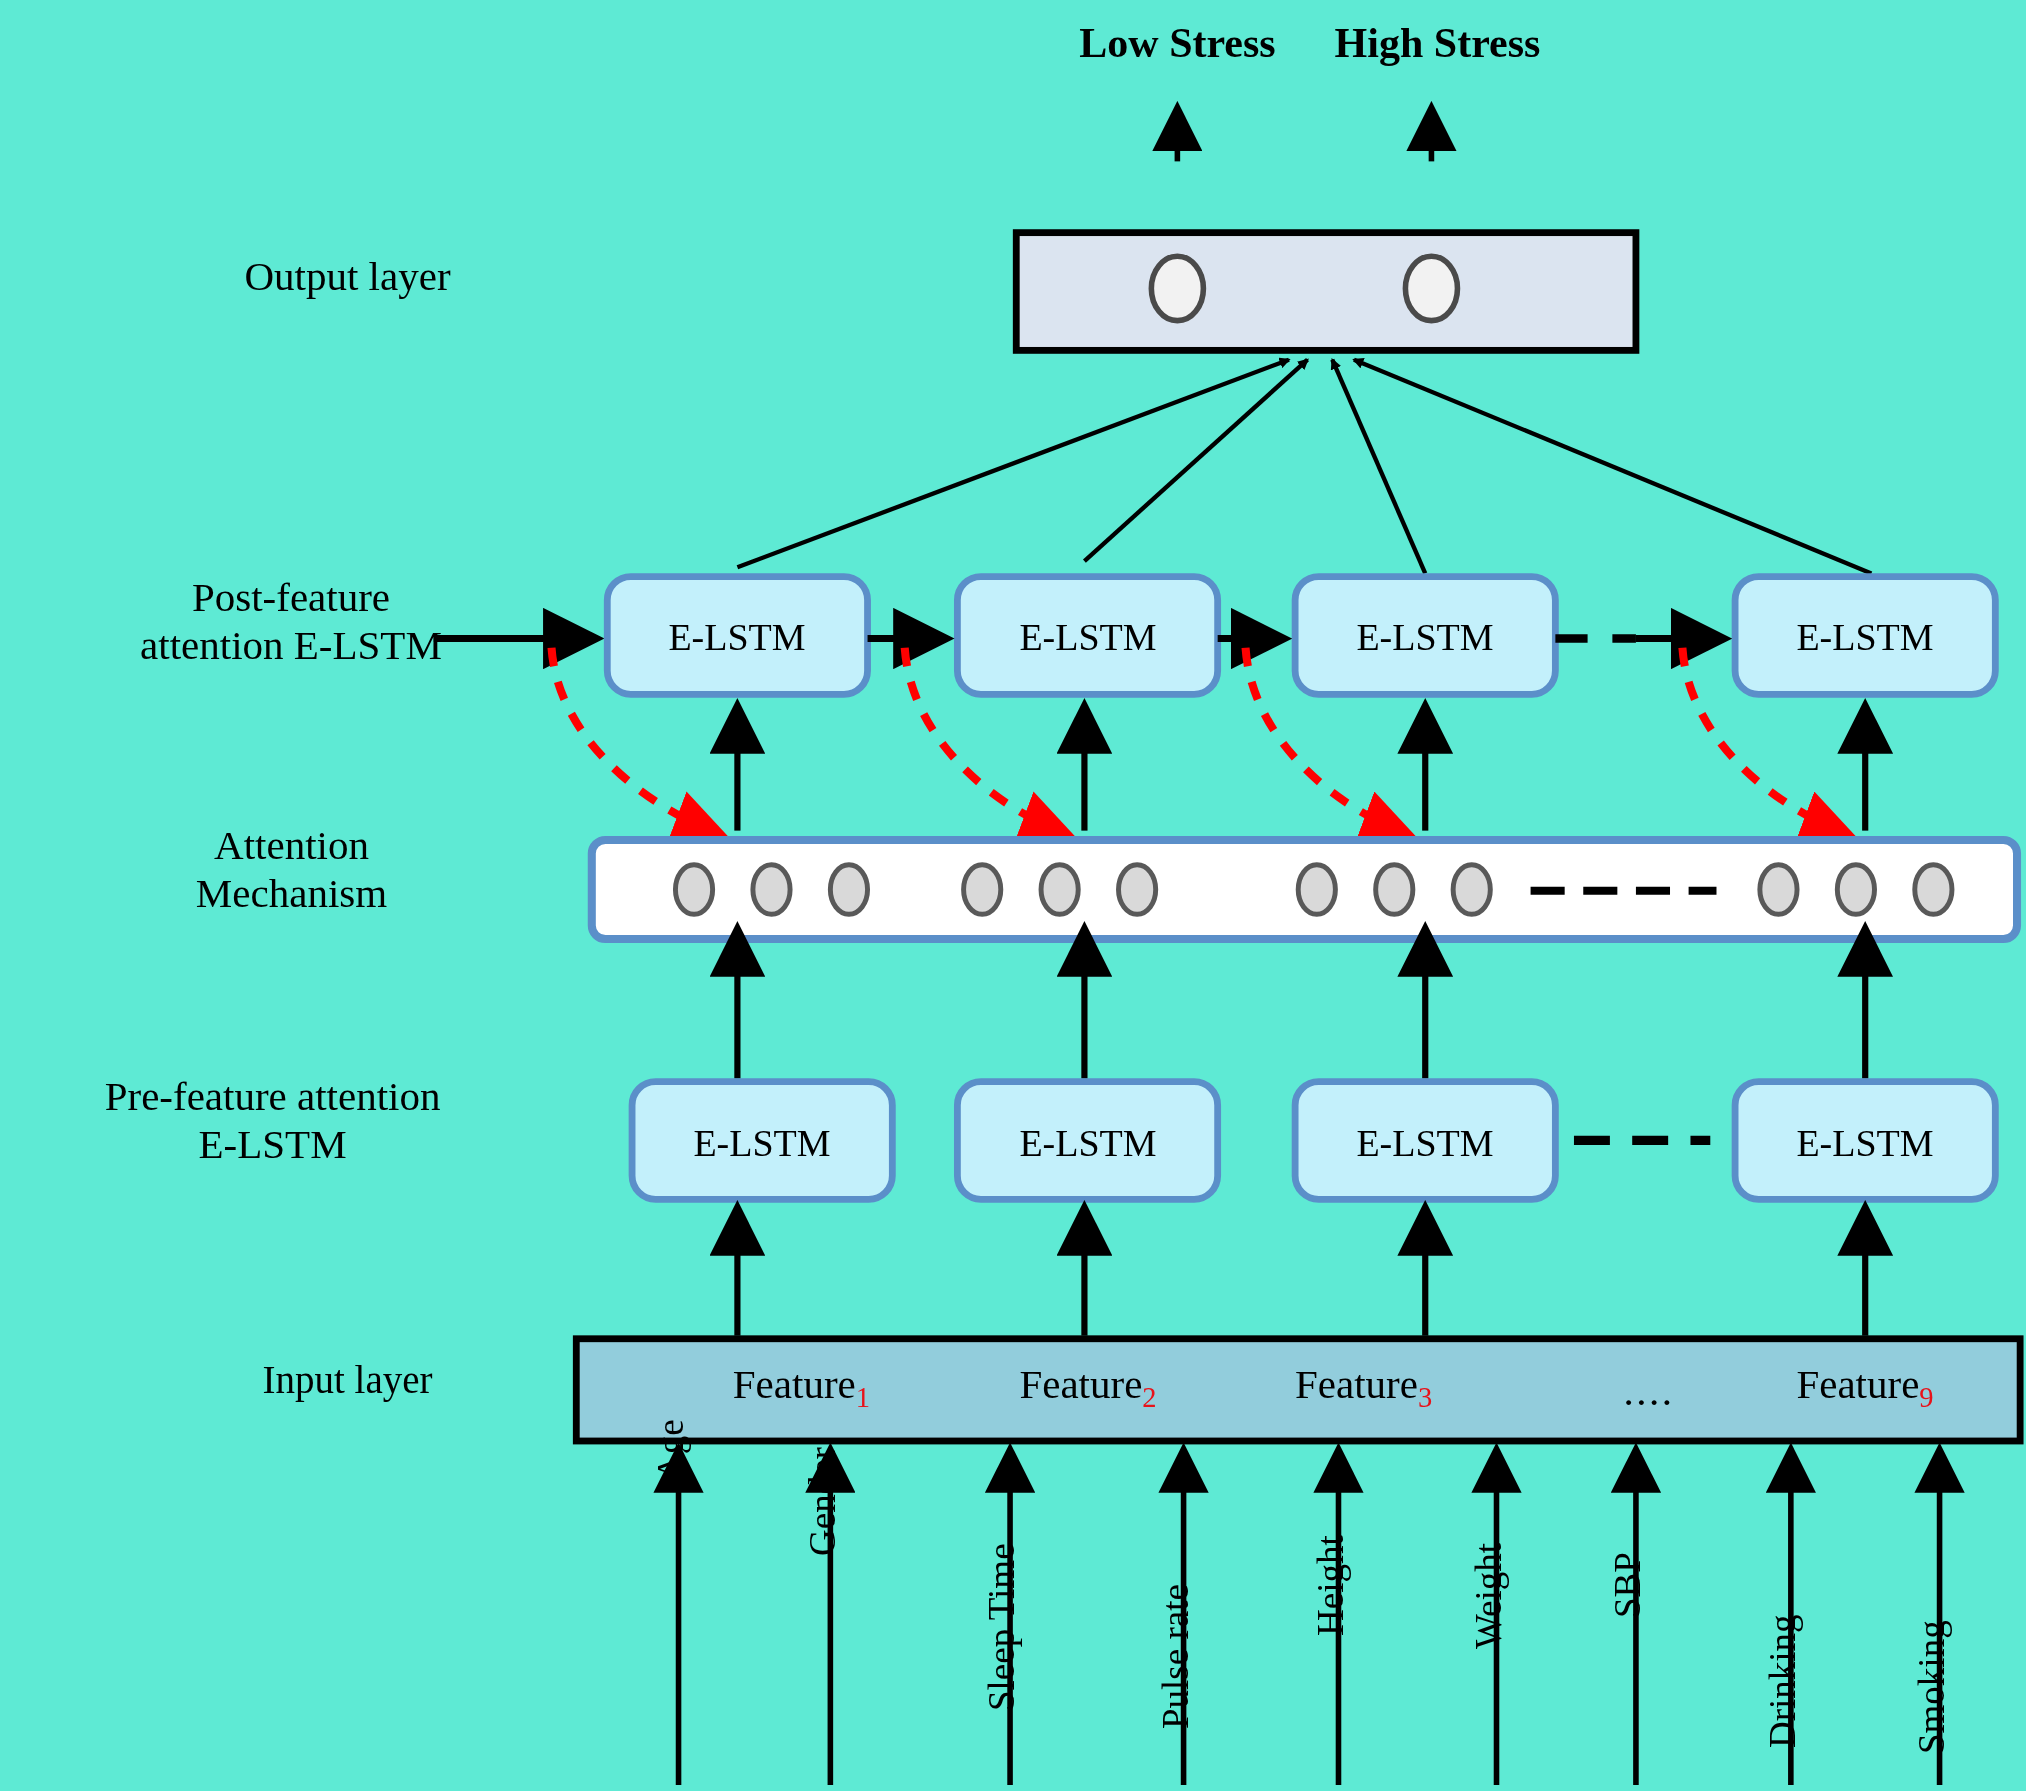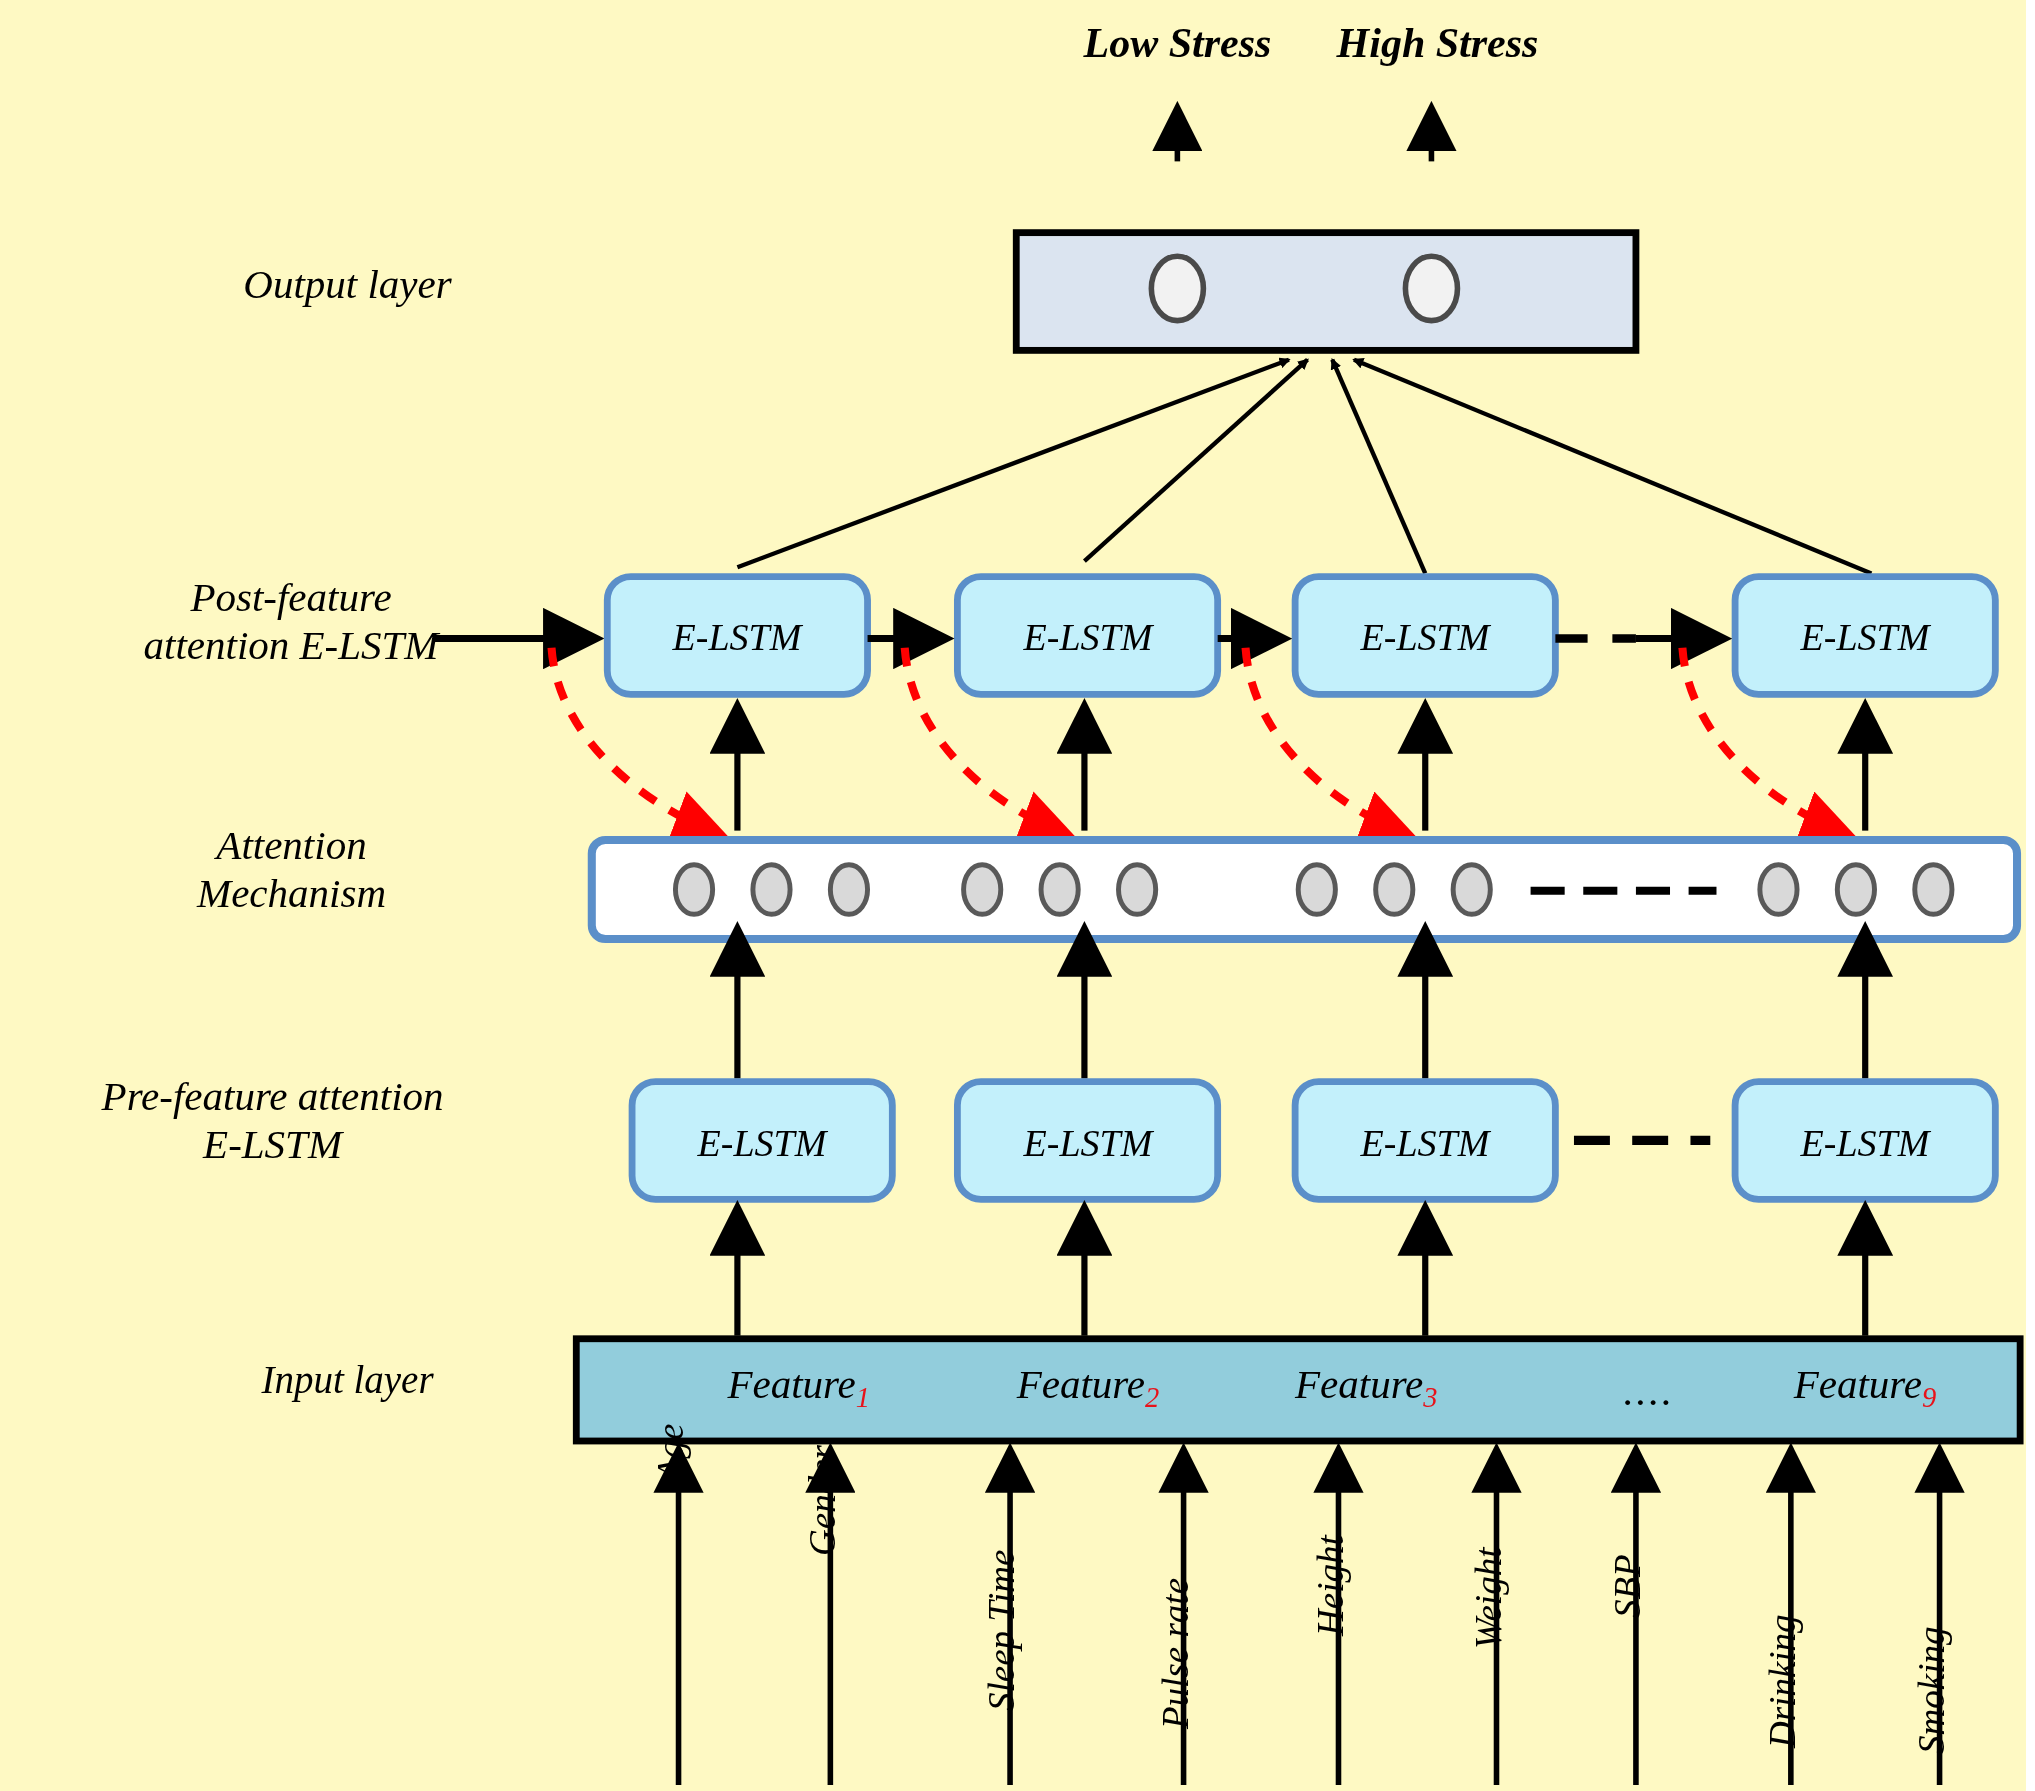--- a/index.html
+++ b/index.html
@@ -1,18 +1,18 @@
 <!DOCTYPE html>
 <html style="font-size:10px"><head>
 <meta charset="utf-8">
 <style>
   html,body{margin:0;padding:0;background:#ffffff;}
   body{width:2035px;height:1792px;overflow:hidden;
        font-family:"Liberation Serif","DejaVu Serif",serif;}
-  #stage{position:relative;width:2026px;height:1792px;background:#fef9c3;font-style:italic;}
+  #stage{position:relative;width:2026px;height:1792px;background:#5eead4;}
   svg{position:absolute;left:0;top:0;width:2035px;height:1792px;display:block;}
 </style>
 </head>
 <body>
 
 <div id="stage">
 <svg viewBox="0 0 3284 2891" xmlns="http://www.w3.org/2000/svg">
   <defs>
     <marker id="ah" markerWidth="9" markerHeight="9" refX="7.6" refY="4.5" orient="auto" markerUnits="strokeWidth">
       <path d="M0,0 L9,4.5 L0,9 z" fill="#000"></path>
@@ -128,21 +128,21 @@
     <line x1="2415" y1="2880" x2="2415" y2="2340" stroke="#000" stroke-width="9" marker-end="url(#ah)"></line>
     <line x1="2640" y1="2880" x2="2640" y2="2340" stroke="#000" stroke-width="9" marker-end="url(#ah)"></line>
     <line x1="2890" y1="2880" x2="2890" y2="2340" stroke="#000" stroke-width="9" marker-end="url(#ah)"></line>
     <line x1="3130" y1="2880" x2="3130" y2="2340" stroke="#000" stroke-width="9" marker-end="url(#ah)"></line>
   </g>
 </svg>
 
 <div style="position:absolute;left:1029px;top:18.6px;width:297px;text-align:center;font-weight:bold;font-size:42px;">Low Stress</div>
 <div style="position:absolute;left:1289px;top:18.6px;width:297px;text-align:center;font-weight:bold;font-size:42px;">High Stress</div>
 
-<div style="position:absolute;left:112px;top:260px;width:471px;text-align:center;font-size:41px;">Output layer</div>
+<div style="position:absolute;left:112px;top:252px;width:471px;text-align:center;font-size:41px;">Output layer</div>
 
 <div style="position:absolute;left:74px;top:573px;width:434px;text-align:center;font-size:41px;line-height:1.18;">
   <div>Post-feature</div>
   <div>attention E-LSTM</div>
 </div>
 
 <div style="position:absolute;left:87px;top:821px;width:409px;text-align:center;font-size:41px;line-height:1.18;">
   <div>Attention</div>
   <div>Mechanism</div>
 </div>

